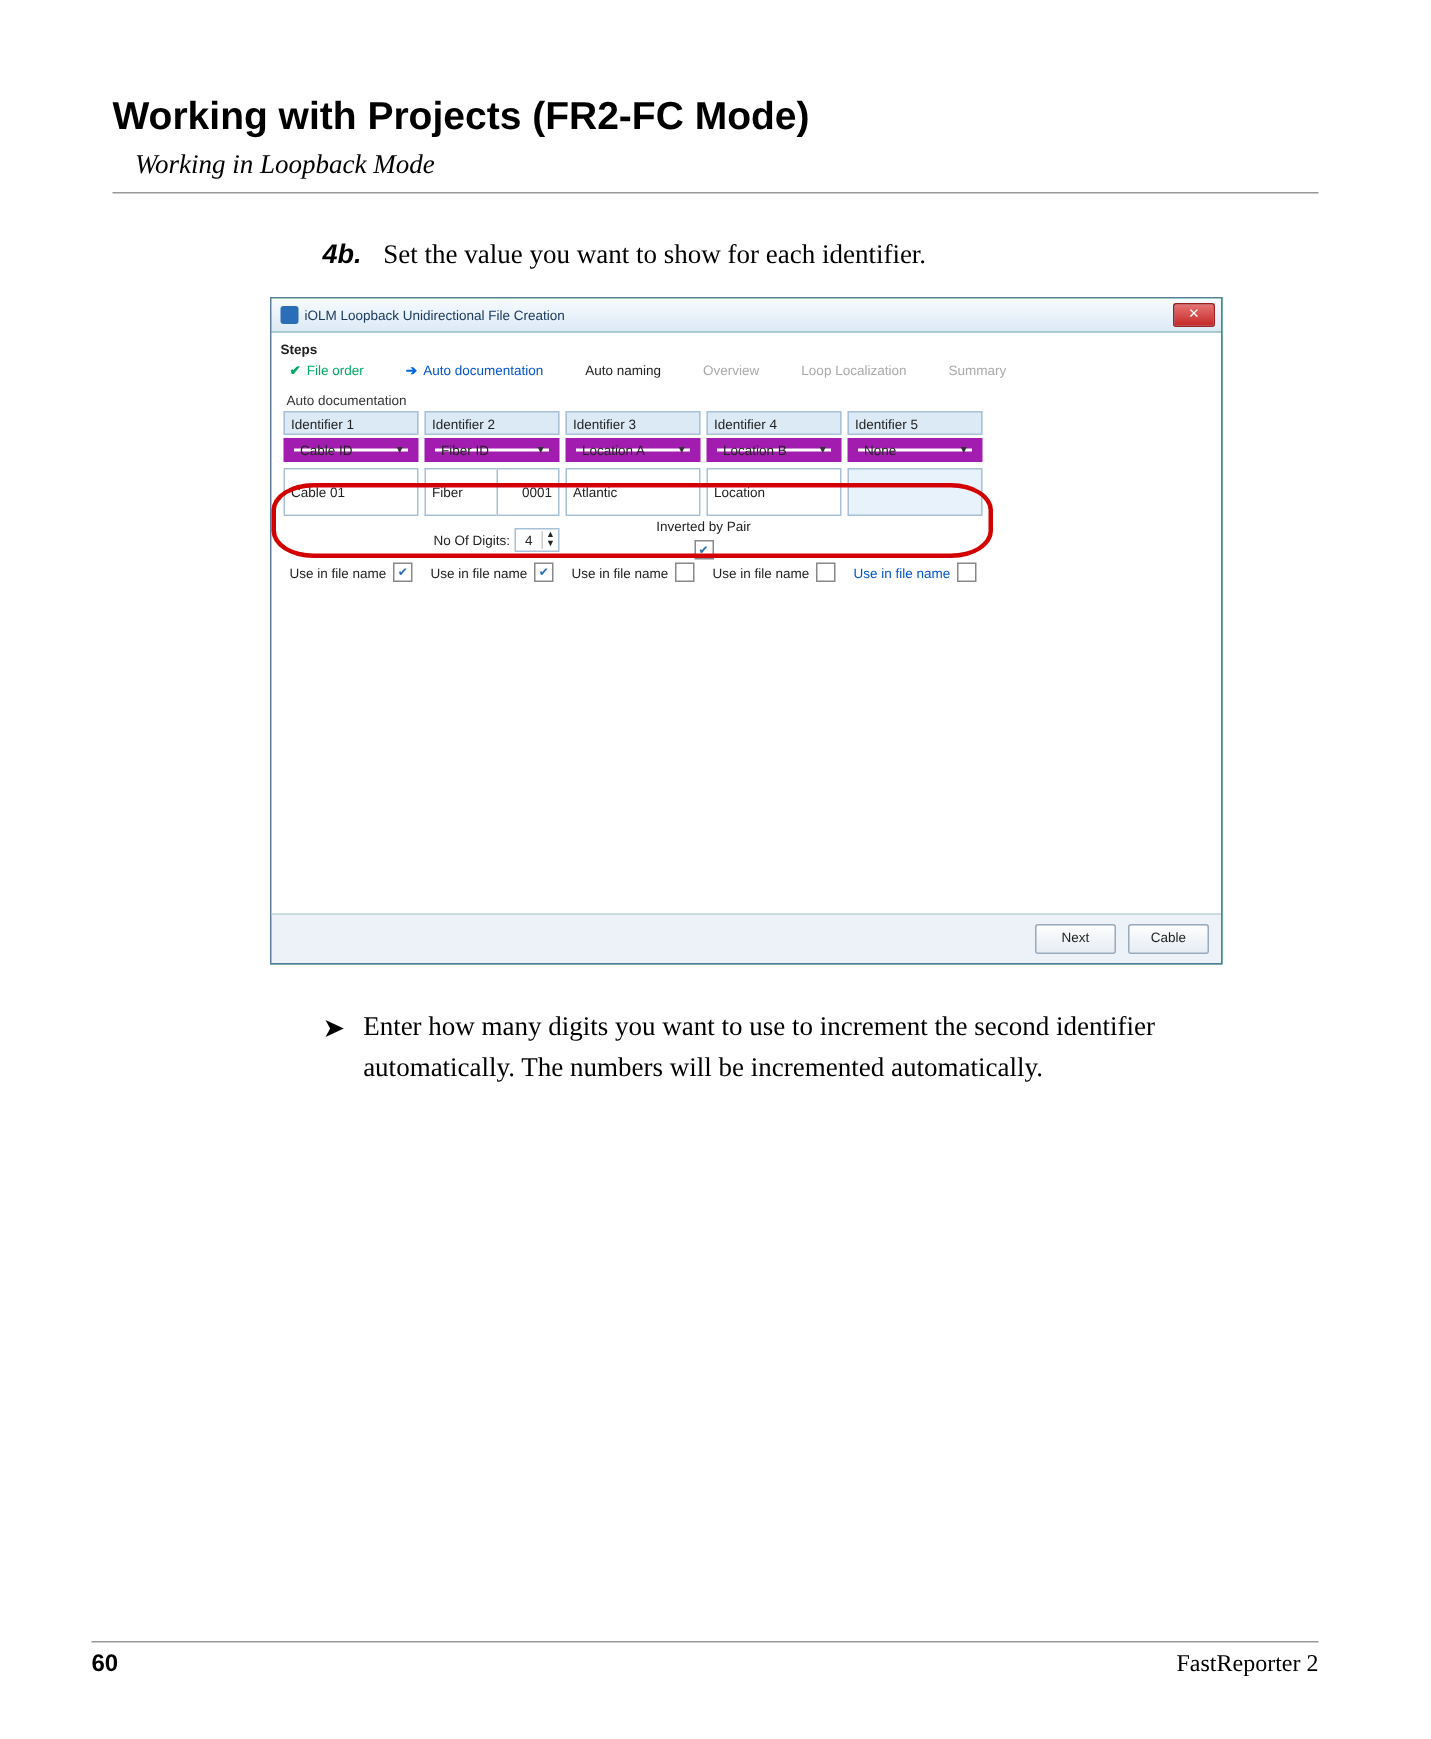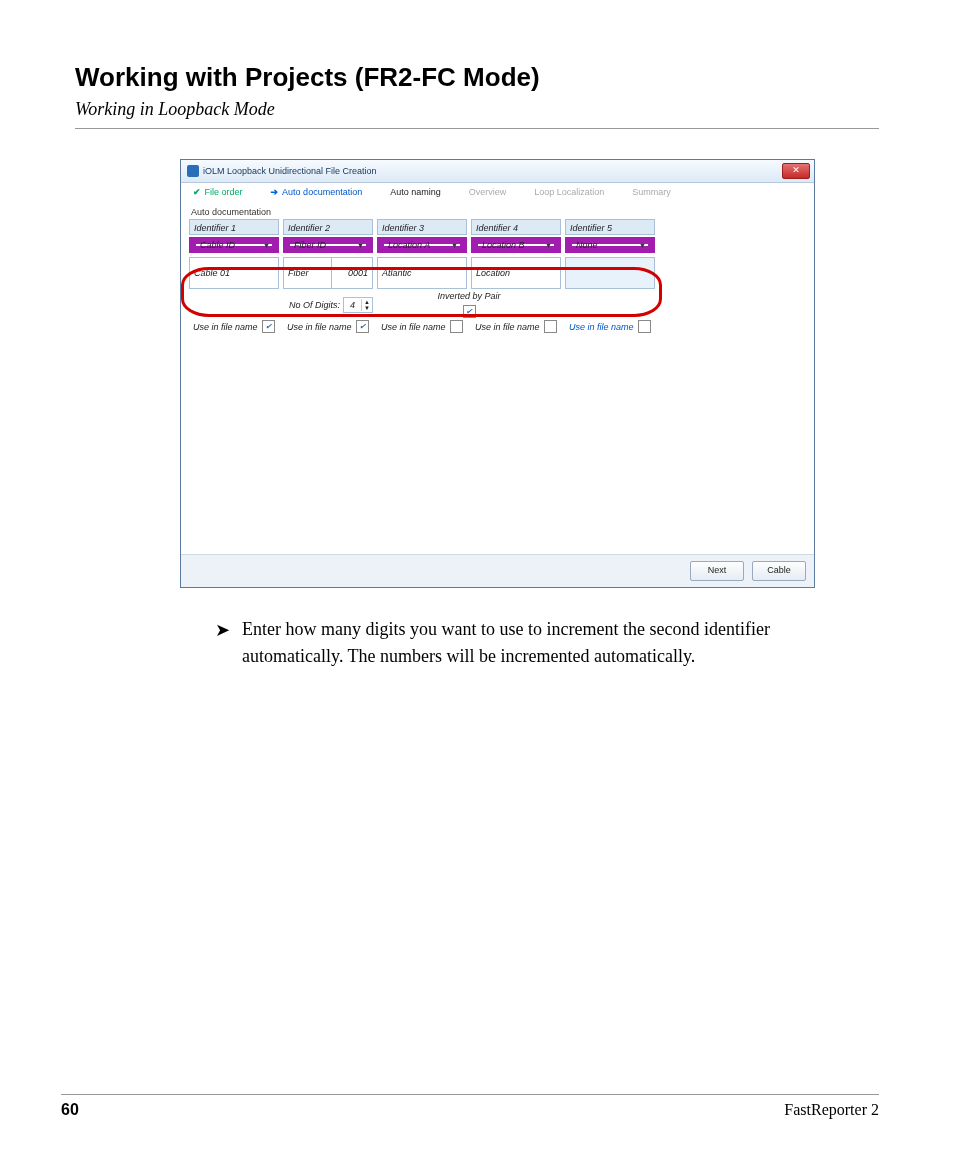--- a/index.html
+++ b/index.html
@@ -19,21 +19,21 @@
   }
   .chapter-title {
     font-family: Arial, Helvetica, sans-serif;
     font-weight: bold;
     font-size: 26px;
     margin: 0 0 6px 0;
   }
   .section-title {
     font-style: italic;
     font-size: 18px;
-    margin: 0 0 8px 0;
+    margin: 0 0 8px 15px;
   }
   .hr {
     border: none;
     border-top: 1px solid #999;
     margin: 0 0 30px 0;
   }
   .step-line {
     margin-left: 140px;
     font-size: 18px;
     margin-bottom: 18px;
@@ -95,21 +95,20 @@
   .check-icon { color:#0a6; font-weight:bold; }
   .arrow-icon { color:#0066dd; font-weight:bold; }
 
   .group-label { font-size: 9px; margin: 4px 0 2px 2px; color:#333;}
   .id-grid {
     display: grid;
     grid-template-columns: repeat(5, 90px);
     column-gap: 4px;
     row-gap: 2px;
     position: relative;
-    font-style: italic;
   }
   .hdr-cell {
     background:#dceaf6;
     border:1px solid #a8c0d8;
     padding:2px 4px;
     font-size:9px;
     box-sizing:border-box;
     height:16px;
     line-height:12px;
   }
@@ -189,32 +188,37 @@
   .product { font-family: Georgia, serif; }
 </style>
 </head>
 <body>
 
 <div class="page">
   <div class="chapter-title">Working with Projects (FR2-FC Mode)</div>
   <div class="section-title">Working in Loopback Mode</div>
   <hr class="hr">
 
+  <div class="step-line">
+    <span class="step-num">4b.</span>
+    <span>Set the value you want to show for each identifier.</span>
+  </div>
 
   <div class="dialog-wrap">
     <div class="dialog">
       <div class="titlebar">
         <div class="titlebar-left">
           <span class="title-icon"></span>
           <span class="title-text">iOLM Loopback Unidirectional File Creation</span>
         </div>
         <div class="close-btn">✕</div>
       </div>
 
       <div class="dialog-body">
+        <div class="steps-label">Steps</div>
         <div class="steps-row">
           <span class="step-item done">
             <span class="check-icon">✔</span>
             <span>File order</span>
           </span>
           <span class="step-item current">
             <span class="arrow-icon">➔</span>
             <span>Auto documentation</span>
           </span>
           <span class="step-item">Auto naming</span>

